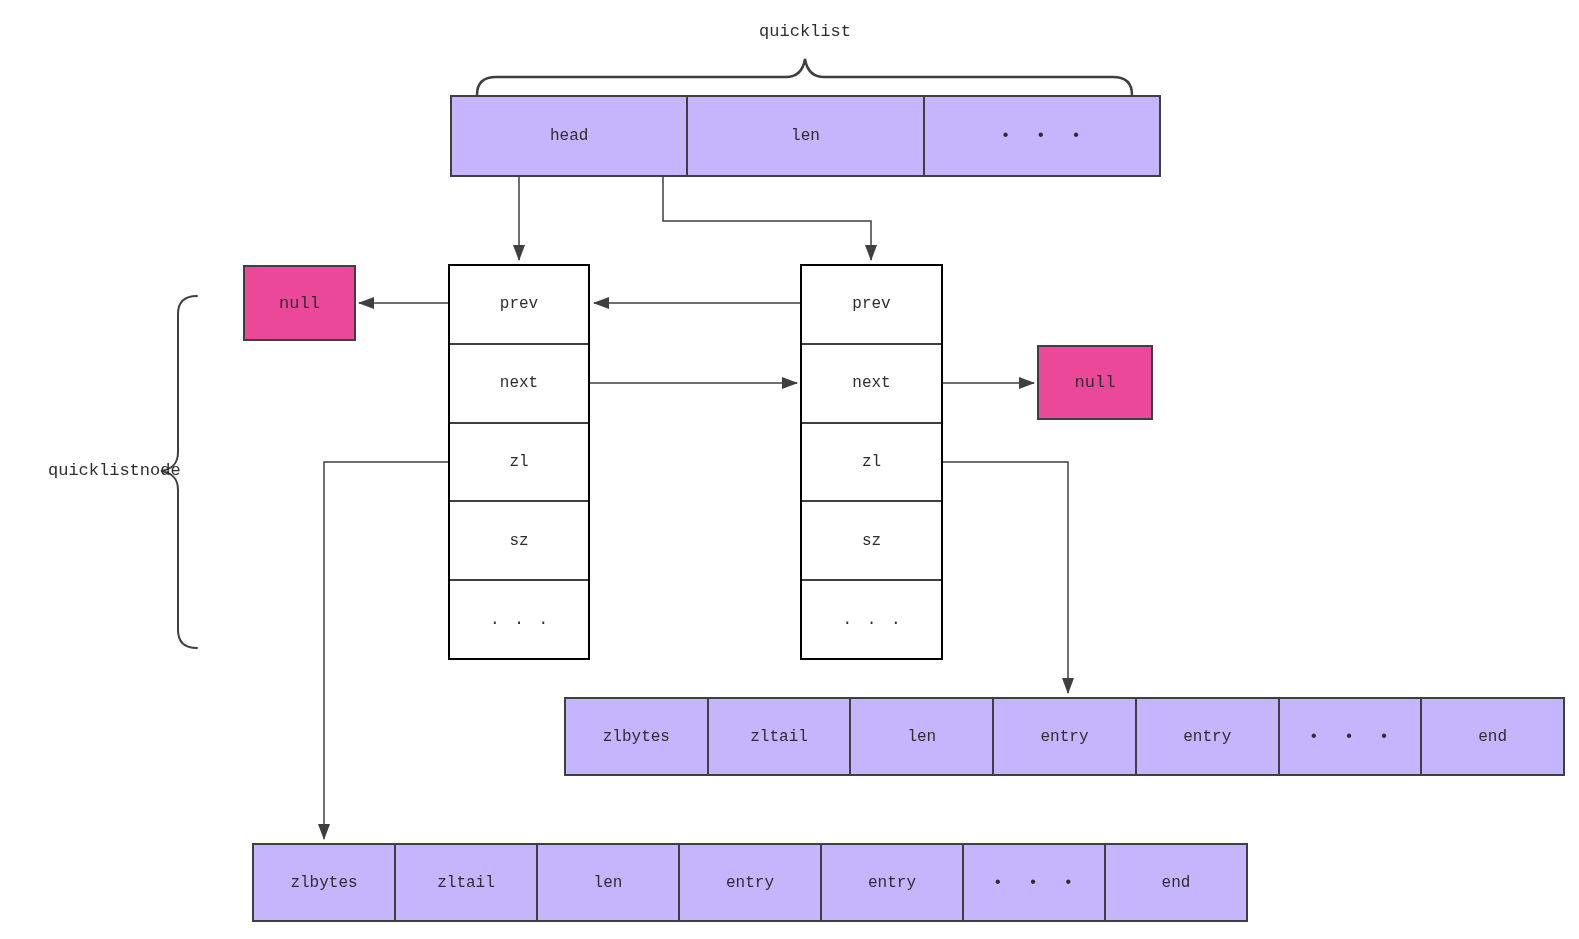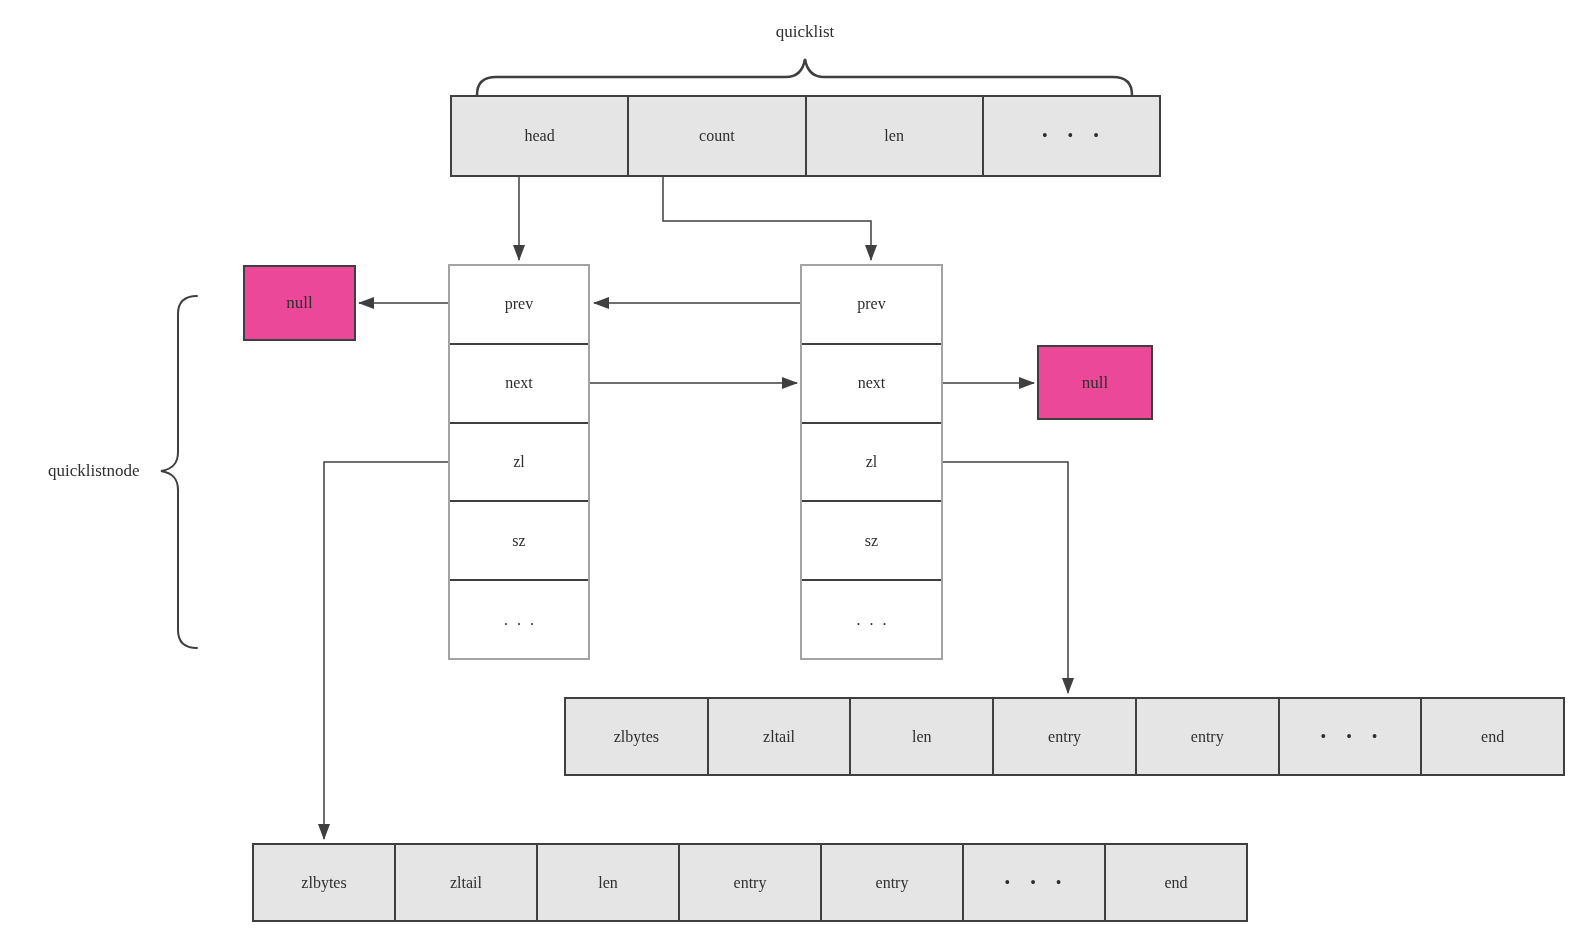--- a/index.html
+++ b/index.html
@@ -1,28 +1,28 @@
 <!DOCTYPE html>
 <html><head>
 <meta charset="utf-8">
 <style>
   html,body { margin:0; padding:0; background:#ffffff; }
   #canvas {
     position:relative; width:1579px; height:939px; background:#ffffff;
-    font-family:Liberation Serif, serif; overflow:hidden;
+    font-family:Liberation Mono, monospace; overflow:hidden;
   }
   .lbl { position:absolute; font-size:17px; color:#2e2e2e; white-space:nowrap; }
   #quicklist-label { transform:translateX(-50%); }
-  .htable { position:absolute; display:flex; border:2px solid #3f3f3f; background:#e5e5e5; box-sizing:border-box; }
+  .htable { position:absolute; display:flex; border:2px solid #3f3f3f; background:#c4b5fd; box-sizing:border-box; }
   .htable .cell {
     flex:1 1 0; display:flex; align-items:center; justify-content:center;
     font-size:16px; color:#2e2e2e; border-right:2px solid #3f3f3f; overflow:hidden;
   }
   .htable .cell:last-child { border-right:none; }
-  .vnode { position:absolute; display:flex; flex-direction:column; border:2px solid #a3a3a3; background:#fff; box-sizing:border-box;text-align:center; }
+  .vnode { position:absolute; display:flex; flex-direction:column; border:2px solid #000000; background:#fff; box-sizing:border-box;text-align:center; }
   .vnode .row {
     flex:1 1 0; display:flex; align-items:center; justify-content:center;
     font-size:16px; color:#2e2e2e; border-bottom:2px solid #3f3f3f; overflow:hidden;
   }
   .vnode .row:last-child { border-bottom:none; }
   .nullbox {
     position:absolute; border:2px solid #3f3f3f; background:#ec4899; box-sizing:border-box;
     display:flex; align-items:center; justify-content:center; font-size:17px; color:#2e2e2e;
   }
   .dots-big { font-size:18px; word-spacing:12px; letter-spacing:2px; }
@@ -63,21 +63,20 @@
 
     <path d="M943 462 L1068 462 L1068 693" fill="none" stroke="#3f3f3f" stroke-width="1.5" marker-end="url(#arr)"></path>
   </svg>
 
   <div class="lbl" id="quicklist-label" style="left:805px; top:22px;">quicklist</div>
 
   <div class="lbl" style="left:29px; top:461px;margin-left:19px;">quicklistnode</div>
 
   <div class="htable" style="left:450px; top:95px; width:711px; height:82px;">
     <div class="cell">head</div>
-    <div class="cell">count</div>
     <div class="cell">len</div>
     <div class="cell dots-big">• • •</div>
   </div>
 
   <div class="nullbox" style="left:243px; top:265px; width:113px; height:76px;">null</div>
 
   <div class="nullbox" style="left:1037px; top:345px; width:116px; height:75px;">null</div>
 
   <div class="vnode" style="left:448px; top:264px; width:142px; height:396px;">
     <div class="row">prev</div>

